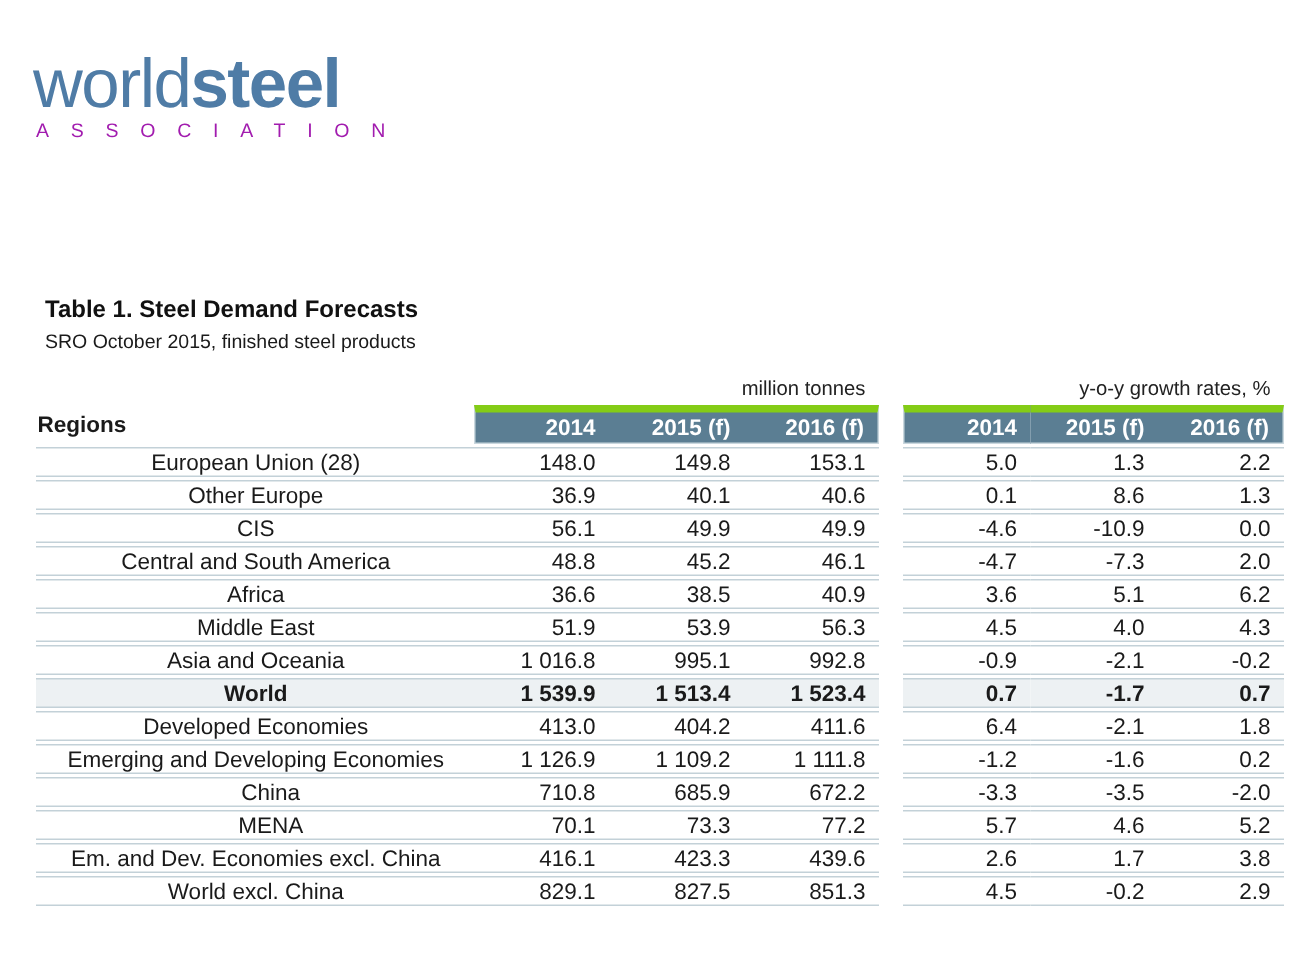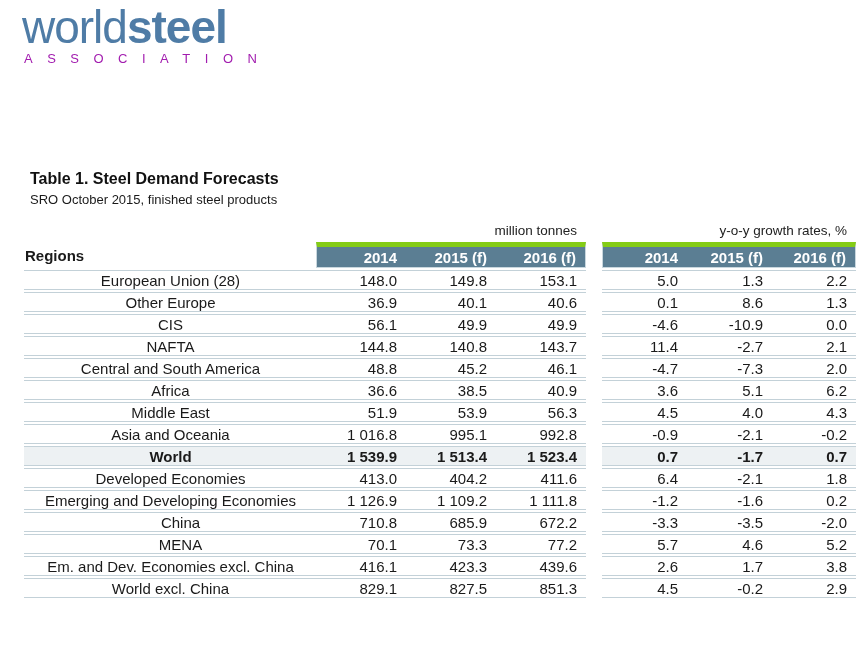--- a/index.html
+++ b/index.html
@@ -1,18 +1,18 @@
 <!DOCTYPE html>
 <html><head>
 <meta charset="utf-8">
 <style>
   * { margin:0; padding:0; box-sizing:border-box; }
   html,body { background:#ffffff; }
   body { font-family:"Liberation Sans", sans-serif; color:#1a1a1a; }
-  .page { position:relative; width:866px; height:616px; background:#ffffff; overflow:hidden; }
+  .page { position:relative; width:866px; height:616px; background:#ffffff; overflow:hidden;margin-top:28px; }
 
   
   .logo { position:absolute; left:22px; top:4px; }
   .logo-line1 { font-size:46px; line-height:1.0; color:#4f7ca6; letter-spacing:-1px; }
   .logo-line1 .lw { font-weight:400; }
   .logo-line1 .ls { font-weight:700; }
   .logo-line2 { font-size:13px; color:#a21caf; letter-spacing:14.5px; margin-top:1px; padding-left:2px; white-space:nowrap; }
 
   
   .title-wrap { position:absolute; left:30px; top:170px; width:832px; text-align:left; }
@@ -117,30 +117,20 @@
             <td class="lbl">CIS</td>
             <td class="num">56.1</td>
             <td class="num">49.9</td>
             <td class="num">49.9</td>
             <td class="gap"></td>
             <td class="num">-4.6</td>
             <td class="num">-10.9</td>
             <td class="num">0.0</td>
           </tr>
           <tr>
-            <td class="lbl">NAFTA</td>
-            <td class="num">144.8</td>
-            <td class="num">140.8</td>
-            <td class="num">143.7</td>
-            <td class="gap"></td>
-            <td class="num">11.4</td>
-            <td class="num">-2.7</td>
-            <td class="num">2.1</td>
-          </tr>
-          <tr>
             <td class="lbl">Central and South America</td>
             <td class="num">48.8</td>
             <td class="num">45.2</td>
             <td class="num">46.1</td>
             <td class="gap"></td>
             <td class="num">-4.7</td>
             <td class="num">-7.3</td>
             <td class="num">2.0</td>
           </tr>
           <tr>

